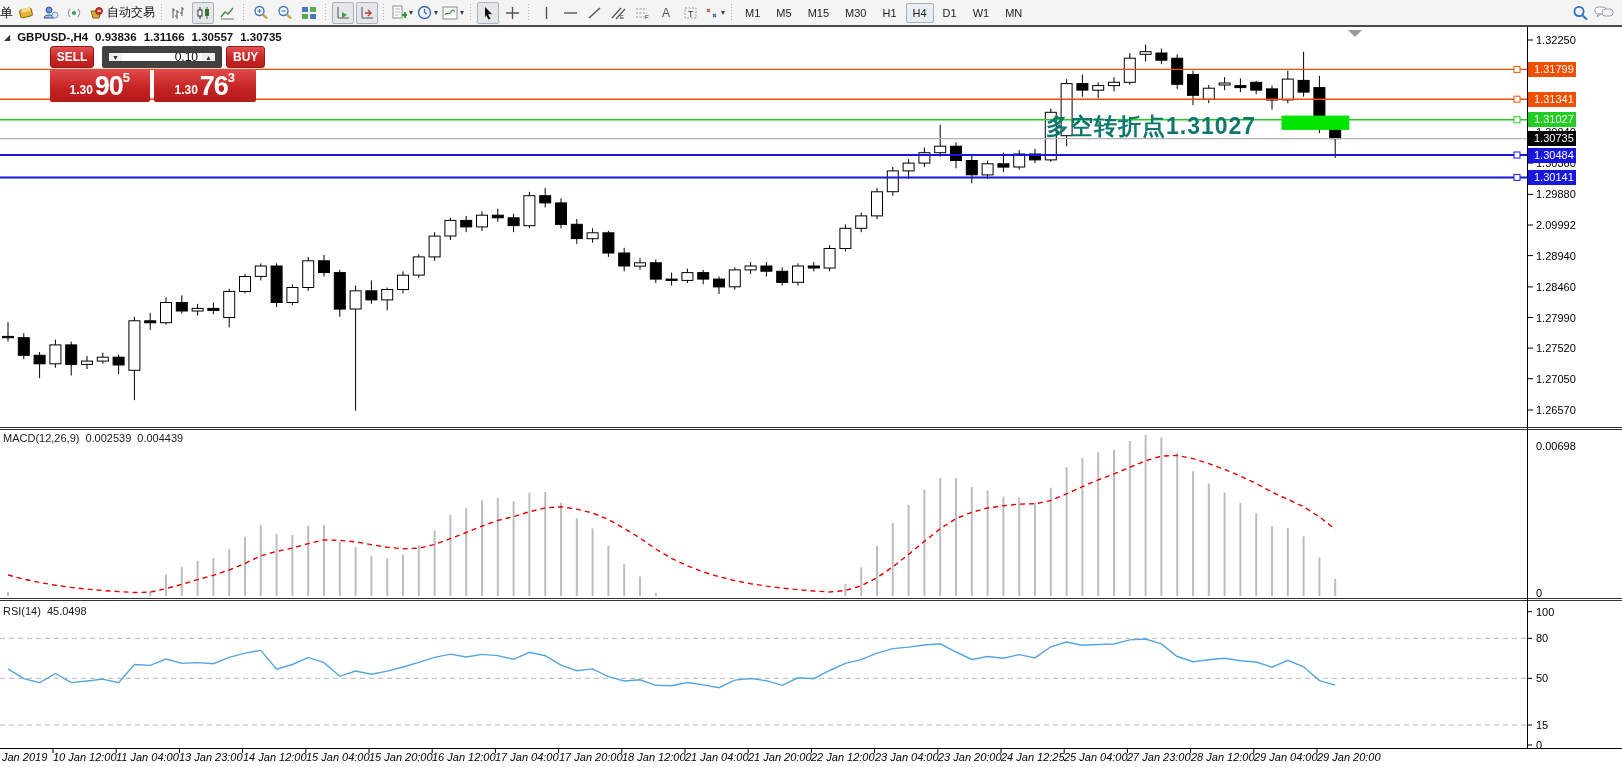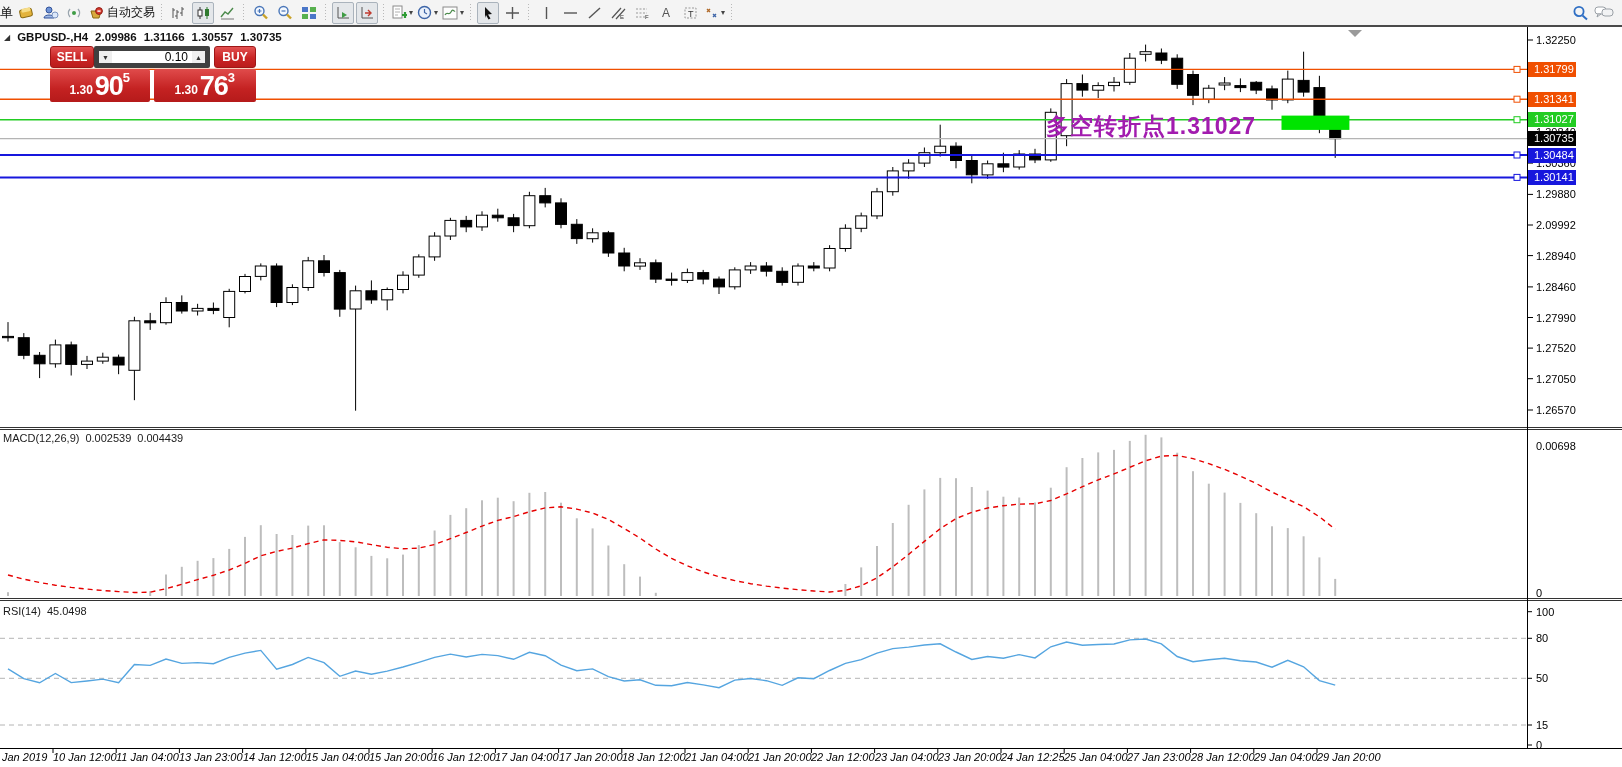--- a/index.html
+++ b/index.html
@@ -29,21 +29,21 @@
   #win-icon{font-size:8px;color:#333;}
   .ind-header{position:absolute;left:3px;z-index:5;font-size:11px;color:#1a1a1a;display:flex;gap:6px;}
   
   #trade-panel{position:absolute;left:2px;top:19px;z-index:6;width:206px;padding-left:48px;}
   #tp-row1{display:flex;height:22px;align-items:stretch;}
   .tp-btn{background:linear-gradient(180deg,#e25151 0%,#c92525 55%,#bb1c1c 100%);color:#fff;
           font-size:12px;font-weight:bold;border:1px solid #9e1717;border-radius:3px;
           display:flex;align-items:center;justify-content:center;}
   #tp-sell-btn{width:44px;}
   #tp-buy-btn{width:50px;margin-left:4px;}
-  #tp-spinner{display:flex;margin-left:0;border:5px solid #404040;background:#fff;border-radius:2px;}
+  #tp-spinner{display:flex;margin-left:8px;border:7px solid #404040;background:#fff;border-radius:2px;}
   .sp-arrow{width:13px;background:#efefef;border:0;font-size:7px;color:#333;padding:0;line-height:1;}
   #tp-volume{width:72px;border:0;outline:none;font-size:12px;text-align:right;padding:0 4px;color:#000;}
   #tp-row2{display:flex;margin-top:1px;height:33px;}
   .tp-price{background:linear-gradient(180deg,#e04b4b 0%,#c42222 60%,#b51a1a 100%);color:#fff;
             border-radius:2px;display:flex;align-items:flex-end;justify-content:center;padding:0 4px 2px 4px;}
   #tp-price-sell{width:96px;}
   #tp-price-buy{width:99px;margin-left:4px;}
   .tp-main{font-size:12px;font-weight:bold;margin-right:2px;line-height:20px;}
   .tp-big{font-size:27px;font-weight:bold;line-height:27px;letter-spacing:-1px;}
   .tp-sup{font-size:13px;font-weight:bold;align-self:flex-start;margin-top:1px;}
@@ -263,20 +263,31 @@
   <span class="tbtn">
       <span>
         <svg width="15" height="14">
           <path d="M3 3l3 3M6 3L3 6" stroke="#b06a2a" stroke-width="1.4"></path>
           <path d="M9 8l3 3M12 8l-3 3" stroke="#3f66a8" stroke-width="1.4"></path>
         </svg>
       </span>
       <span class="caret">▾</span>
     </span>
   <span class="tb-handle"></span>
+  <span id="tf-group" style="display:flex;align-items:center;">
+      <span class="tf">M1</span>
+      <span class="tf">M5</span>
+      <span class="tf">M15</span>
+      <span class="tf">M30</span>
+      <span class="tf">H1</span>
+      <span class="tf active">H4</span>
+      <span class="tf">D1</span>
+      <span class="tf">W1</span>
+      <span class="tf">MN</span>
+    </span>
   <span id="tb-right">
     <span class="tbtn">
         <span>
           <svg width="17" height="16">
             <circle cx="7" cy="6.5" r="4.6" fill="none" stroke="#2f6fc4" stroke-width="1.8"></circle>
             <path d="M10.5 10.5l4.5 4" stroke="#2f6fc4" stroke-width="2"></path>
           </svg>
         </span>
       </span>
     <span class="tbtn">
@@ -616,21 +627,21 @@
       <line x1="1064.2" y1="721" x2="1064.2" y2="726" stroke="#000"></line>
       <line x1="1127.4" y1="721" x2="1127.4" y2="726" stroke="#000"></line>
       <line x1="1190.6000000000001" y1="721" x2="1190.6000000000001" y2="726" stroke="#000"></line>
       <line x1="1253.8" y1="721" x2="1253.8" y2="726" stroke="#000"></line>
       <line x1="1317" y1="721" x2="1317" y2="726" stroke="#000"></line>
     </svg>
 
   <div id="chart-header">
     <span id="win-icon">◢</span>
     <span>GBPUSD-,H4</span>
-    <span>2.09986</span>
+    <span>0.93836</span>
     <span>1.31166</span>
     <span>1.30557</span>
     <span>1.30735</span>
   </div>
 
   <div id="trade-panel">
     <div id="tp-row1">
       <button class="tp-btn" id="tp-sell-btn">SELL</button>
       <span id="tp-spinner">
         <button class="sp-arrow">▼</button>
@@ -656,21 +667,21 @@
   <div class="ind-header" id="macd-header" style="top:405px;">
     <span>MACD(12,26,9)</span>
     <span>0.002539</span>
     <span>0.004439</span>
   </div>
   <div class="ind-header" id="rsi-header" style="top:578px;">
     <span>RSI(14)</span>
     <span>45.0498</span>
   </div>
 
-  <div id="annotation" style="left: 1046px; top: 84px; color: #a21caf;">多空转折点1.31027</div>
+  <div id="annotation" style="left: 1046px; top: 84px; color: #0f766e;">多空转折点1.31027</div>
   <div id="dyn-layers">
       <div class="ptick" style="top:7.0px;">1.32250</div>
       <div class="ptick" style="top:37.6px;">1.31780</div>
       <div class="ptick" style="top:68.2px;">1.31310</div>
       <div class="ptick" style="top:98.8px;">1.30840</div>
       <div class="ptick" style="top:130.1px;">1.30360</div>
       <div class="ptick" style="top:161.4px;">1.29880</div>
       <div class="ptick" style="top:192.0px;">2.09992</div>
       <div class="ptick" style="top:222.6px;">1.28940</div>
       <div class="ptick" style="top:253.9px;">1.28460</div>

